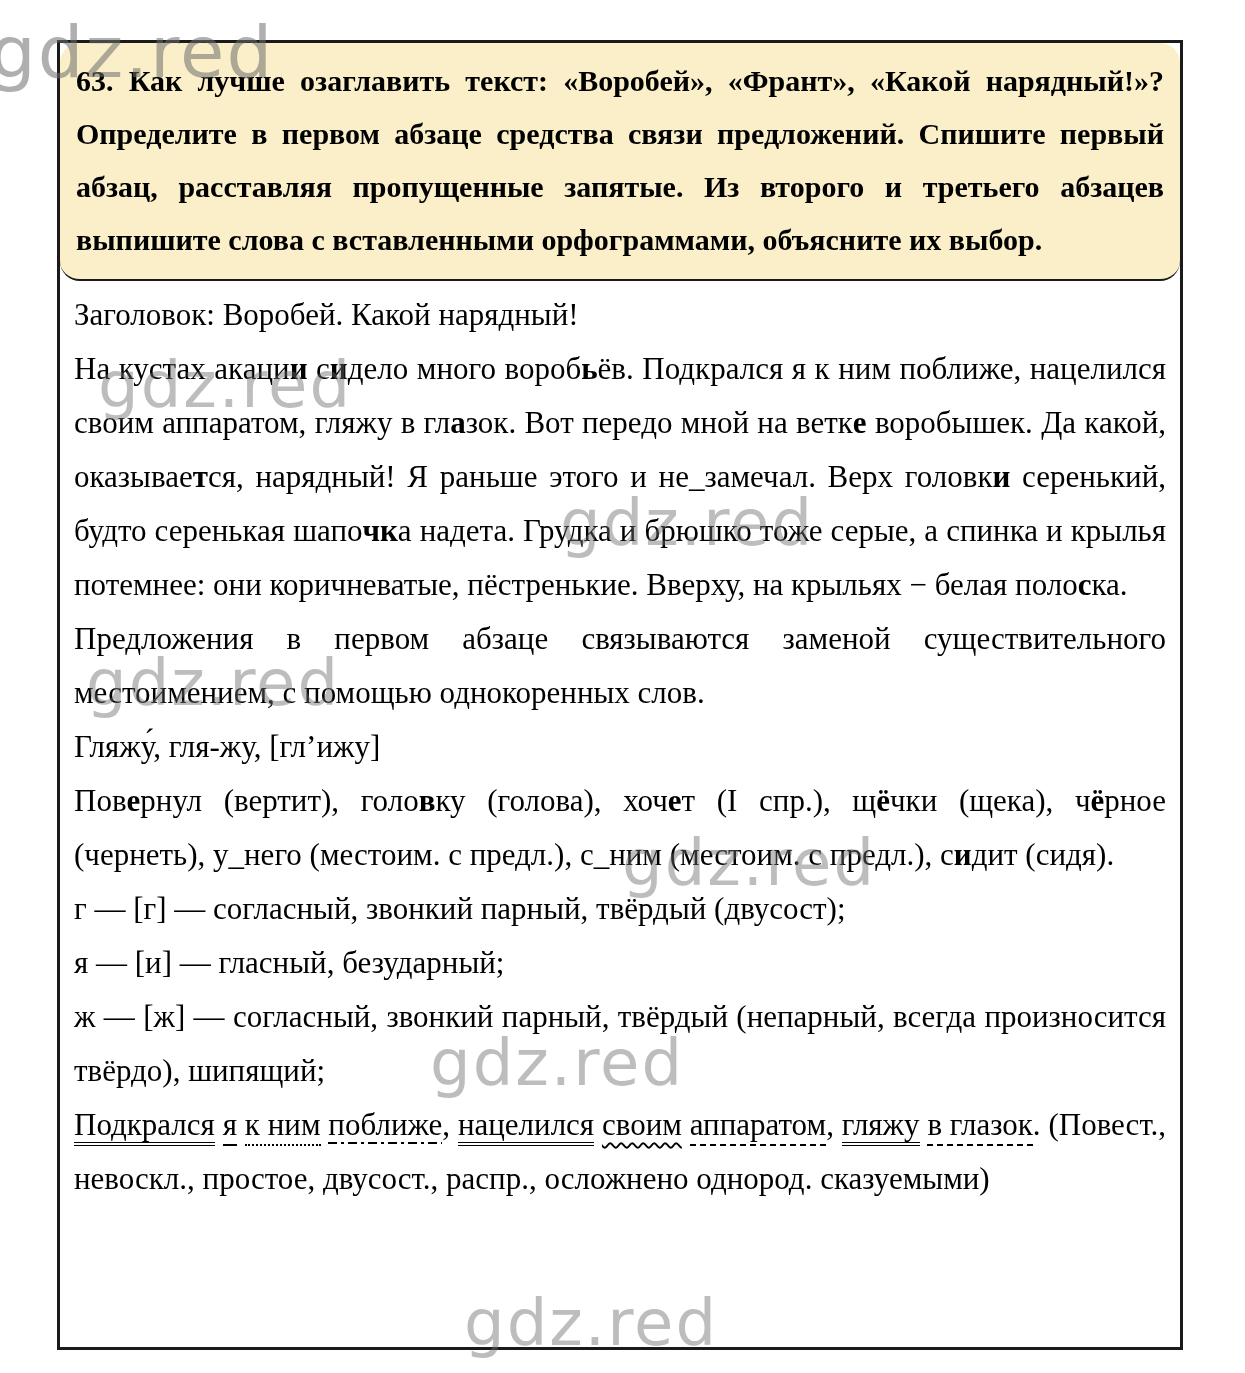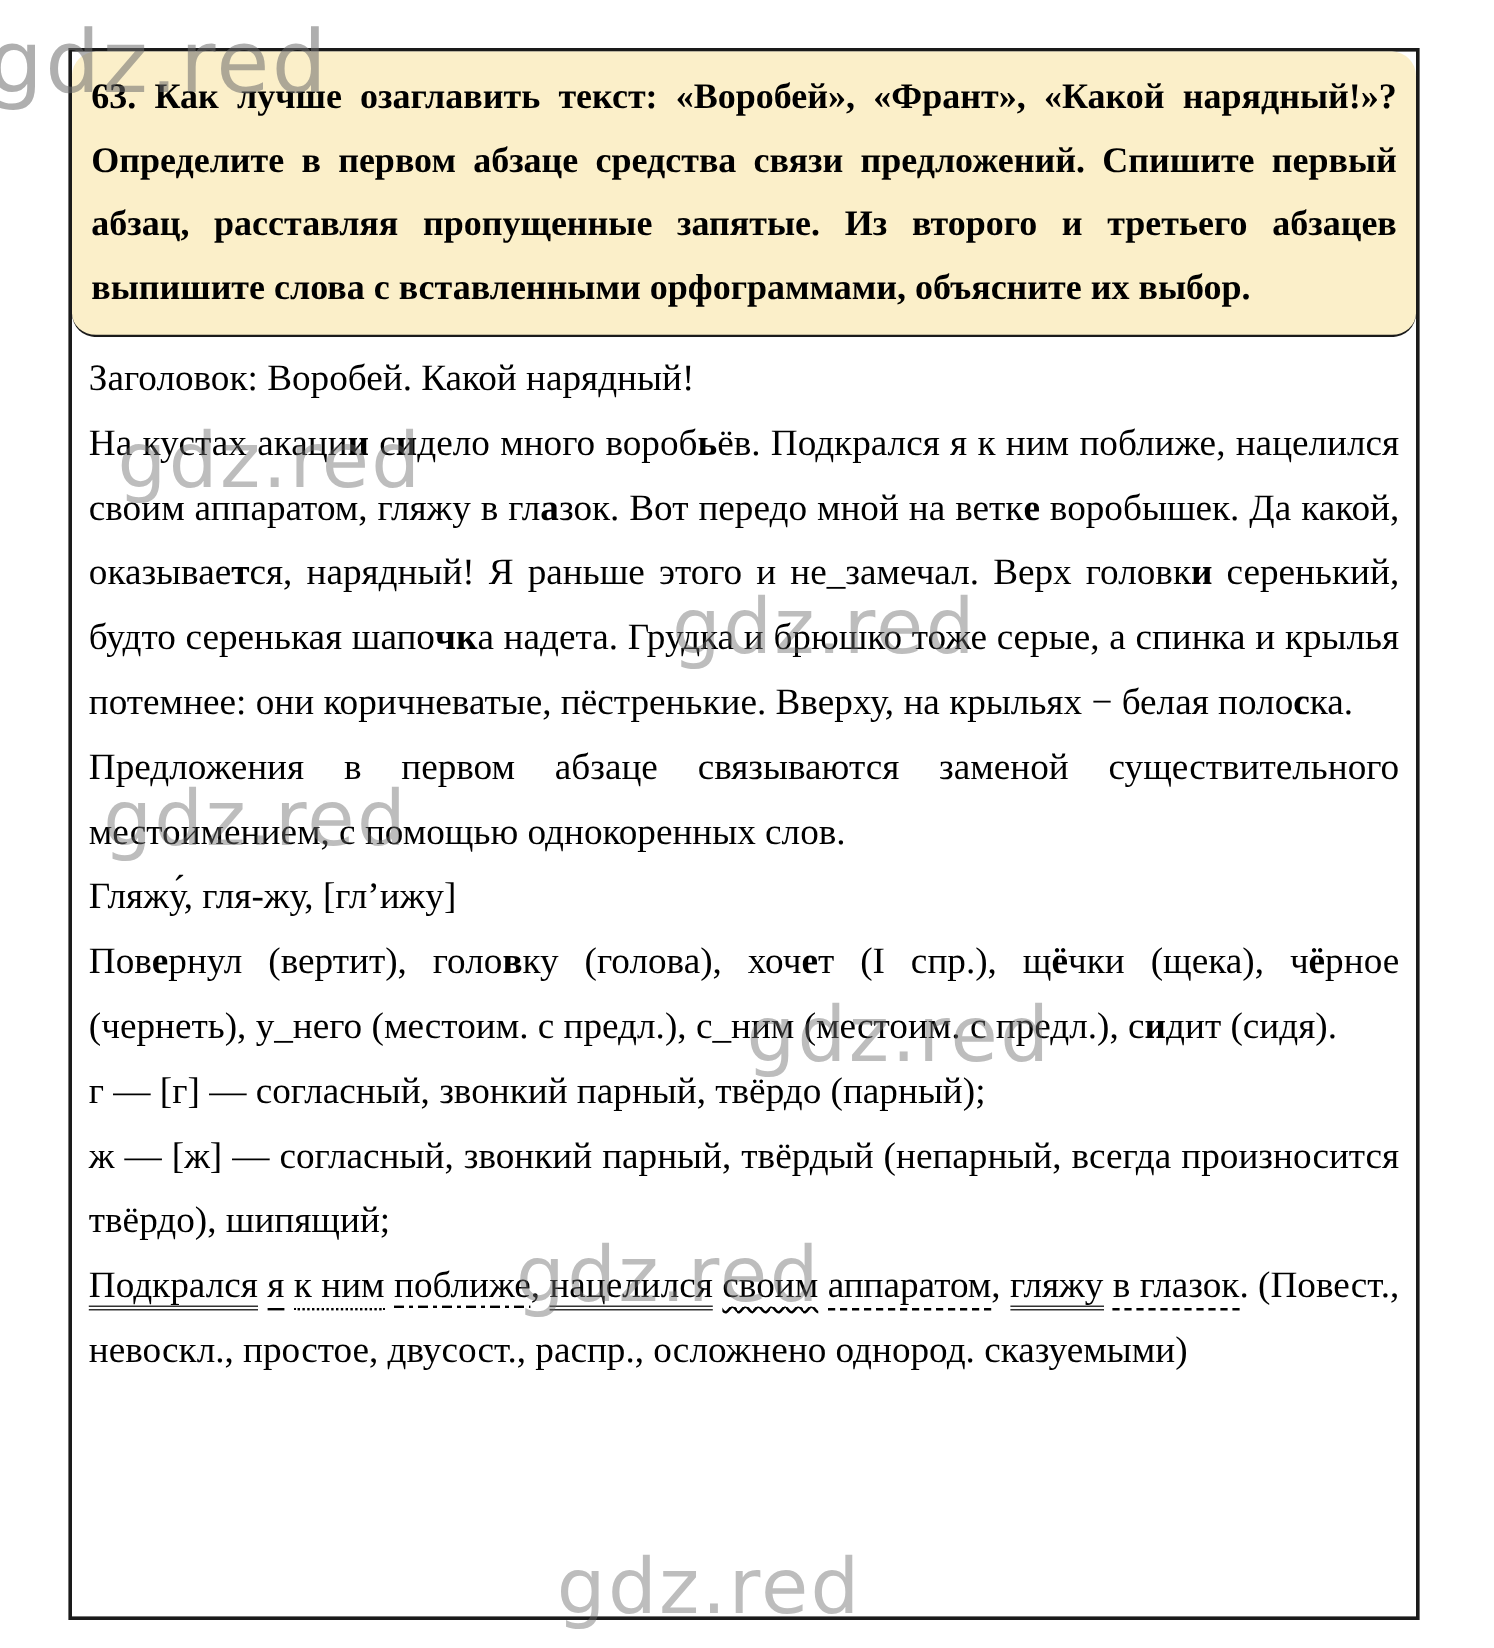--- a/index.html
+++ b/index.html
@@ -89,21 +89,22 @@
   <div class="sheet">
     <div class="task-header">
       <p><span>63.</span> <span>Как лучше озаглавить текст: «Воробей», «Франт», «Какой нарядный!»? Определите в первом абзаце средства связи предложений. Спишите первый абзац, расставляя пропущенные запятые. Из второго и третьего абзацев выпишите слова с вставленными орфограммами, объясните их выбор.</span></p>
     </div>
     <div class="answer-body" id="answer-body">
         <p class="para"><span>Заголовок: Воробей. Какой нарядный!</span></p>
         <p class="para just"><span>На кустах акаци</span><b>и</b><span> с</span><b>и</b><span>дело много вороб</span><b>ь</b><span>ёв. Подкрался я к ним поближе, нацелился своим аппаратом, гляжу в гл</span><b>а</b><span>зок. Вот передо мной на ветк</span><b>е</b><span> воробышек. Да какой, оказывае</span><b>т</b><span>ся, нарядный! Я раньше этого и не_замечал. Верх головк</span><b>и</b><span> серенький, будто серенькая шапо</span><b>чк</b><span>а надета. Грудка и брюшко тоже серые, а спинка и крылья потемнее: они коричневатые, пёстренькие. Вверху, на крыльях − белая поло</span><b>с</b><span>ка.</span></p>
         <p class="para just"><span>Предложения в первом абзаце связываются заменой существительного местоимением, с помощью однокоренных слов.</span></p>
         <p class="para"><span>Гляжу́, гля-жу, [гл’ижу]</span></p>
         <p class="para just"><span>Пов</span><b>е</b><span>рнул (вертит), голо</span><b>в</b><span>ку (голова), хоч</span><b>е</b><span>т (I спр.), щ</span><b>ё</b><span>чки (щека), ч</span><b>ё</b><span>рное (чернеть), у_него (местоим. с предл.), с_ним (местоим. с предл.), с</span><b>и</b><span>дит (сидя).</span></p>
-        <p class="para"><span>г — [г] — согласный, звонкий парный, твёрдо (парный);</span></p>
+        <p class="para"><span>г — [г] — согласный, звонкий парный, твёрдый (двусост);</span></p>
+        <p class="para"><span>я — [и] — гласный, безударный;</span></p>
         <p class="para just"><span>ж — [ж] — согласный, звонкий парный, твёрдый (непарный, всегда произносится твёрдо), шипящий;</span></p>
         <p class="para just"><span class="u-double">Подкрался</span><span> </span><span class="u-solid">я</span><span> </span><span class="u-dotted">к ним</span><span> </span><span class="u-dashdot">поближе</span><span>, </span><span class="u-double">нацелился</span><span> </span><span class="u-wavy">своим</span><span> </span><span class="u-dashed">аппаратом</span><span>, </span><span class="u-double">гляжу</span><span> </span><span class="u-dashed">в глазок</span><span>. (Повест., невоскл., простое, двусост., распр., осложнено однород. сказуемыми)</span></p>
       </div>
   </div>
 
   <div class="wm wm1">gdz.red</div>
   <div class="wm wm2">gdz.red</div>
   <div class="wm wm3">gdz.red</div>
   <div class="wm wm4">gdz.red</div>
   <div class="wm wm5">gdz.red</div>

